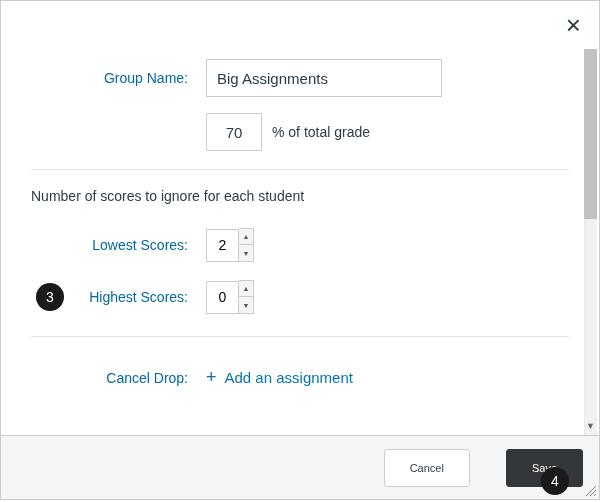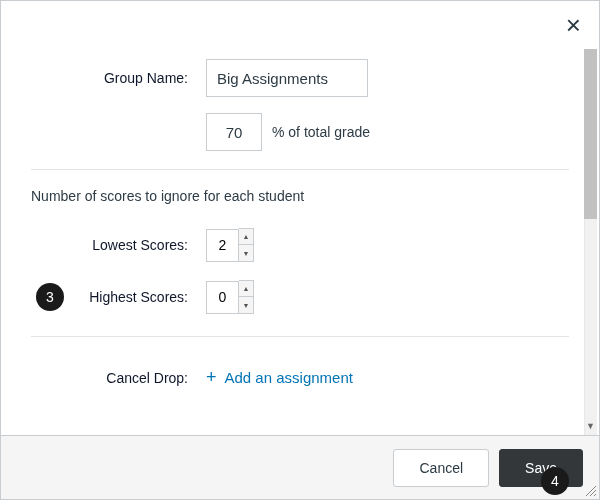--- a/index.html
+++ b/index.html
@@ -5,39 +5,39 @@
     * { box-sizing: border-box; margin: 0; padding: 0; }
     body { font-family: "Helvetica Neue", Helvetica, Arial, sans-serif; width: 602px; height: 502px; background: #fff; color: #2d3b45; font-size: 14px; }
     .modal { border: 1px solid #c7cdd1; width: 600px; height: 500px; position: relative; display: flex; flex-direction: column; }
     .modal-head { height: 48px; display:flex; justify-content:flex-end; align-items:center; padding: 0 18px; }
     .close-x { color:#2d3b45; font-size:26px; line-height:26px; cursor:pointer; }
     .scroll-area { flex:1; overflow:hidden; position:relative; padding: 0px 30px 12px 30px; }
     .scrollbar { position:absolute; right:2px; top:0; bottom:0; width:13px; background:#f1f1f1; border-left:1px solid #e8e8e8; }
     .thumb { position:absolute; right:2px; top:0; width:13px; height:170px; background:#c1c1c1; }
     .down-arrow { position:absolute; right:2px; bottom:2px; width:13px; height:14px; display:flex; align-items:center; justify-content:center; font-size:9px; color:#666; }
     .row { display:flex; align-items:center; padding: 10px 0; }
-    .label { width: 175px; text-align:right; padding-right: 18px; color:#0f172a; font-size:14px; }
+    .label { width: 175px; text-align:right; padding-right: 18px; color:#0369a1; font-size:14px; }
     .input-text { height:38px; border:1px solid #c7cdd1; padding:0 10px; font-size:15px; color:#2d3b45; }
-    .group-name-input { width:162px; }
+    .group-name-input { width:236px; }
     .small-num { width:56px; text-align:center; }
     .suffix { padding-left:10px; color:#2d3b45; font-size:14px; }
     .divider { border:none; border-top:1px solid #e2e5e7; margin:14px 0 18px 0; }
     .section-head { font-weight:400; font-size:14px; color:#2d3b45; margin-bottom:22px; }
     .spin-wrap { display:flex; align-items:center; }
     .spin-num { width:33px; height:33px; border:1px solid #c7cdd1; text-align:center; font-size:14px; }
     .spin-btns { display:flex; flex-direction:column; border:1px solid #c7cdd1; border-left:none; }
     .spin-btn { height:16px; width:14px; display:flex; align-items:center; justify-content:center; font-size:7px; color:#555; background:#f5f5f5; border-bottom:1px solid #c7cdd1; cursor:pointer; }
     .spin-btn:last-child { border-bottom:none; }
     .add-link { color:#0374B5; font-size:15px; cursor:pointer; display:flex; align-items:center; }
     .plus { font-size:18px; font-weight:300; margin-right:8px; color:#0374B5; }
     .badge { position:absolute; width:28px; height:28px; border-radius:50%; background:#1a1a1a; color:#fff; display:flex; align-items:center; justify-content:center; font-size:14px; font-weight:400; z-index:5; }
     .badge3 { left:35px; top:234px; }
     .badge4 { right:30px; bottom:4px; z-index:30; }
     .footer { border-top:1px solid #c7cdd1; background:#f5f5f5; height:64px; display:flex; justify-content:flex-end; align-items:center; padding:0 16px; gap:10px; }
-    .btn { height:38px; padding:0 25px; display:flex; align-items:center; border-radius:3px; font-size:14px; cursor:pointer; }
+    .btn { height:38px; padding:0 25px; display:flex; align-items:center; border-radius:3px; font-size:11px; cursor:pointer;margin-left:26px; }
     .btn-cancel { background:#fff; border:1px solid #c7cdd1; color:#2d3b45; }
     .btn-save { background:#33373a; border:1px solid #33373a; color:#fff; }
     .resize-grip { position:absolute; right:2px; bottom:2px; width:14px; height:14px; }
     .resize-grip svg { display:block; }
     .row-lowest { padding-top: 2px; padding-bottom: 14px; }
     .row-highest { padding-top: 4px; padding-bottom: 8px; }
     .row-never { padding-top: 12px; padding-bottom: 0; }
     .row-pct { padding-top: 6px; padding-bottom: 4px; }
   </style>
 </head>

